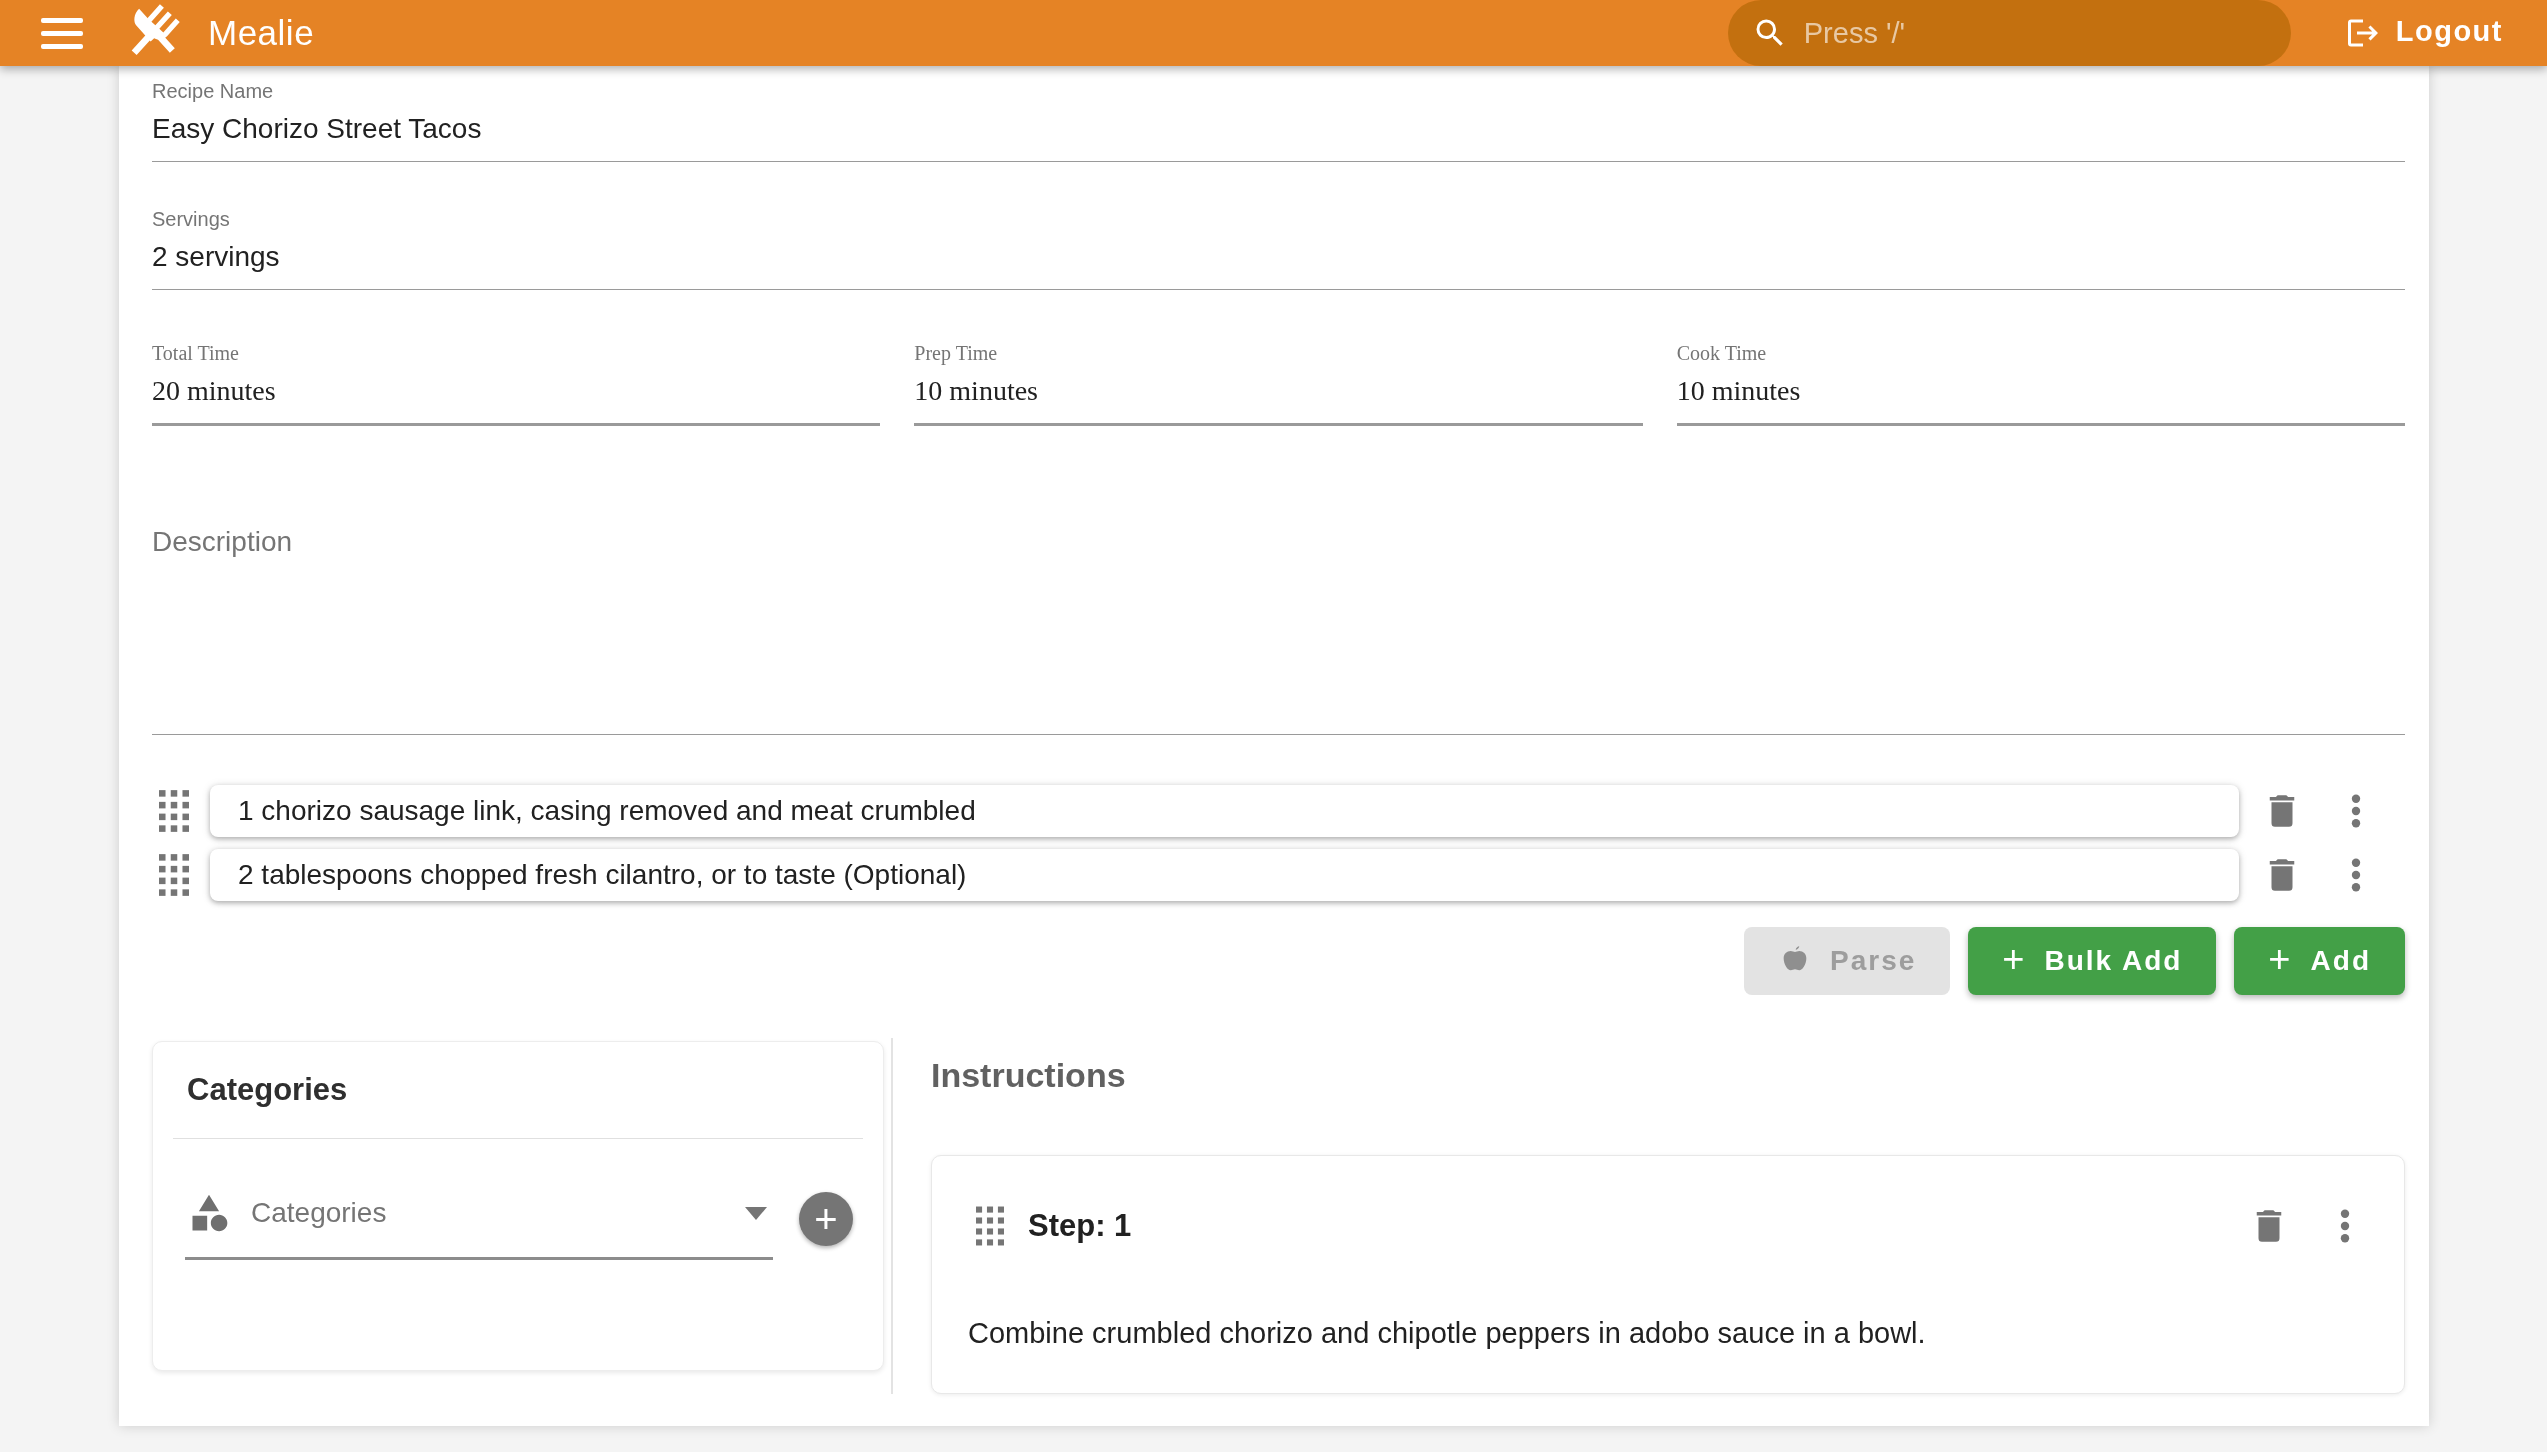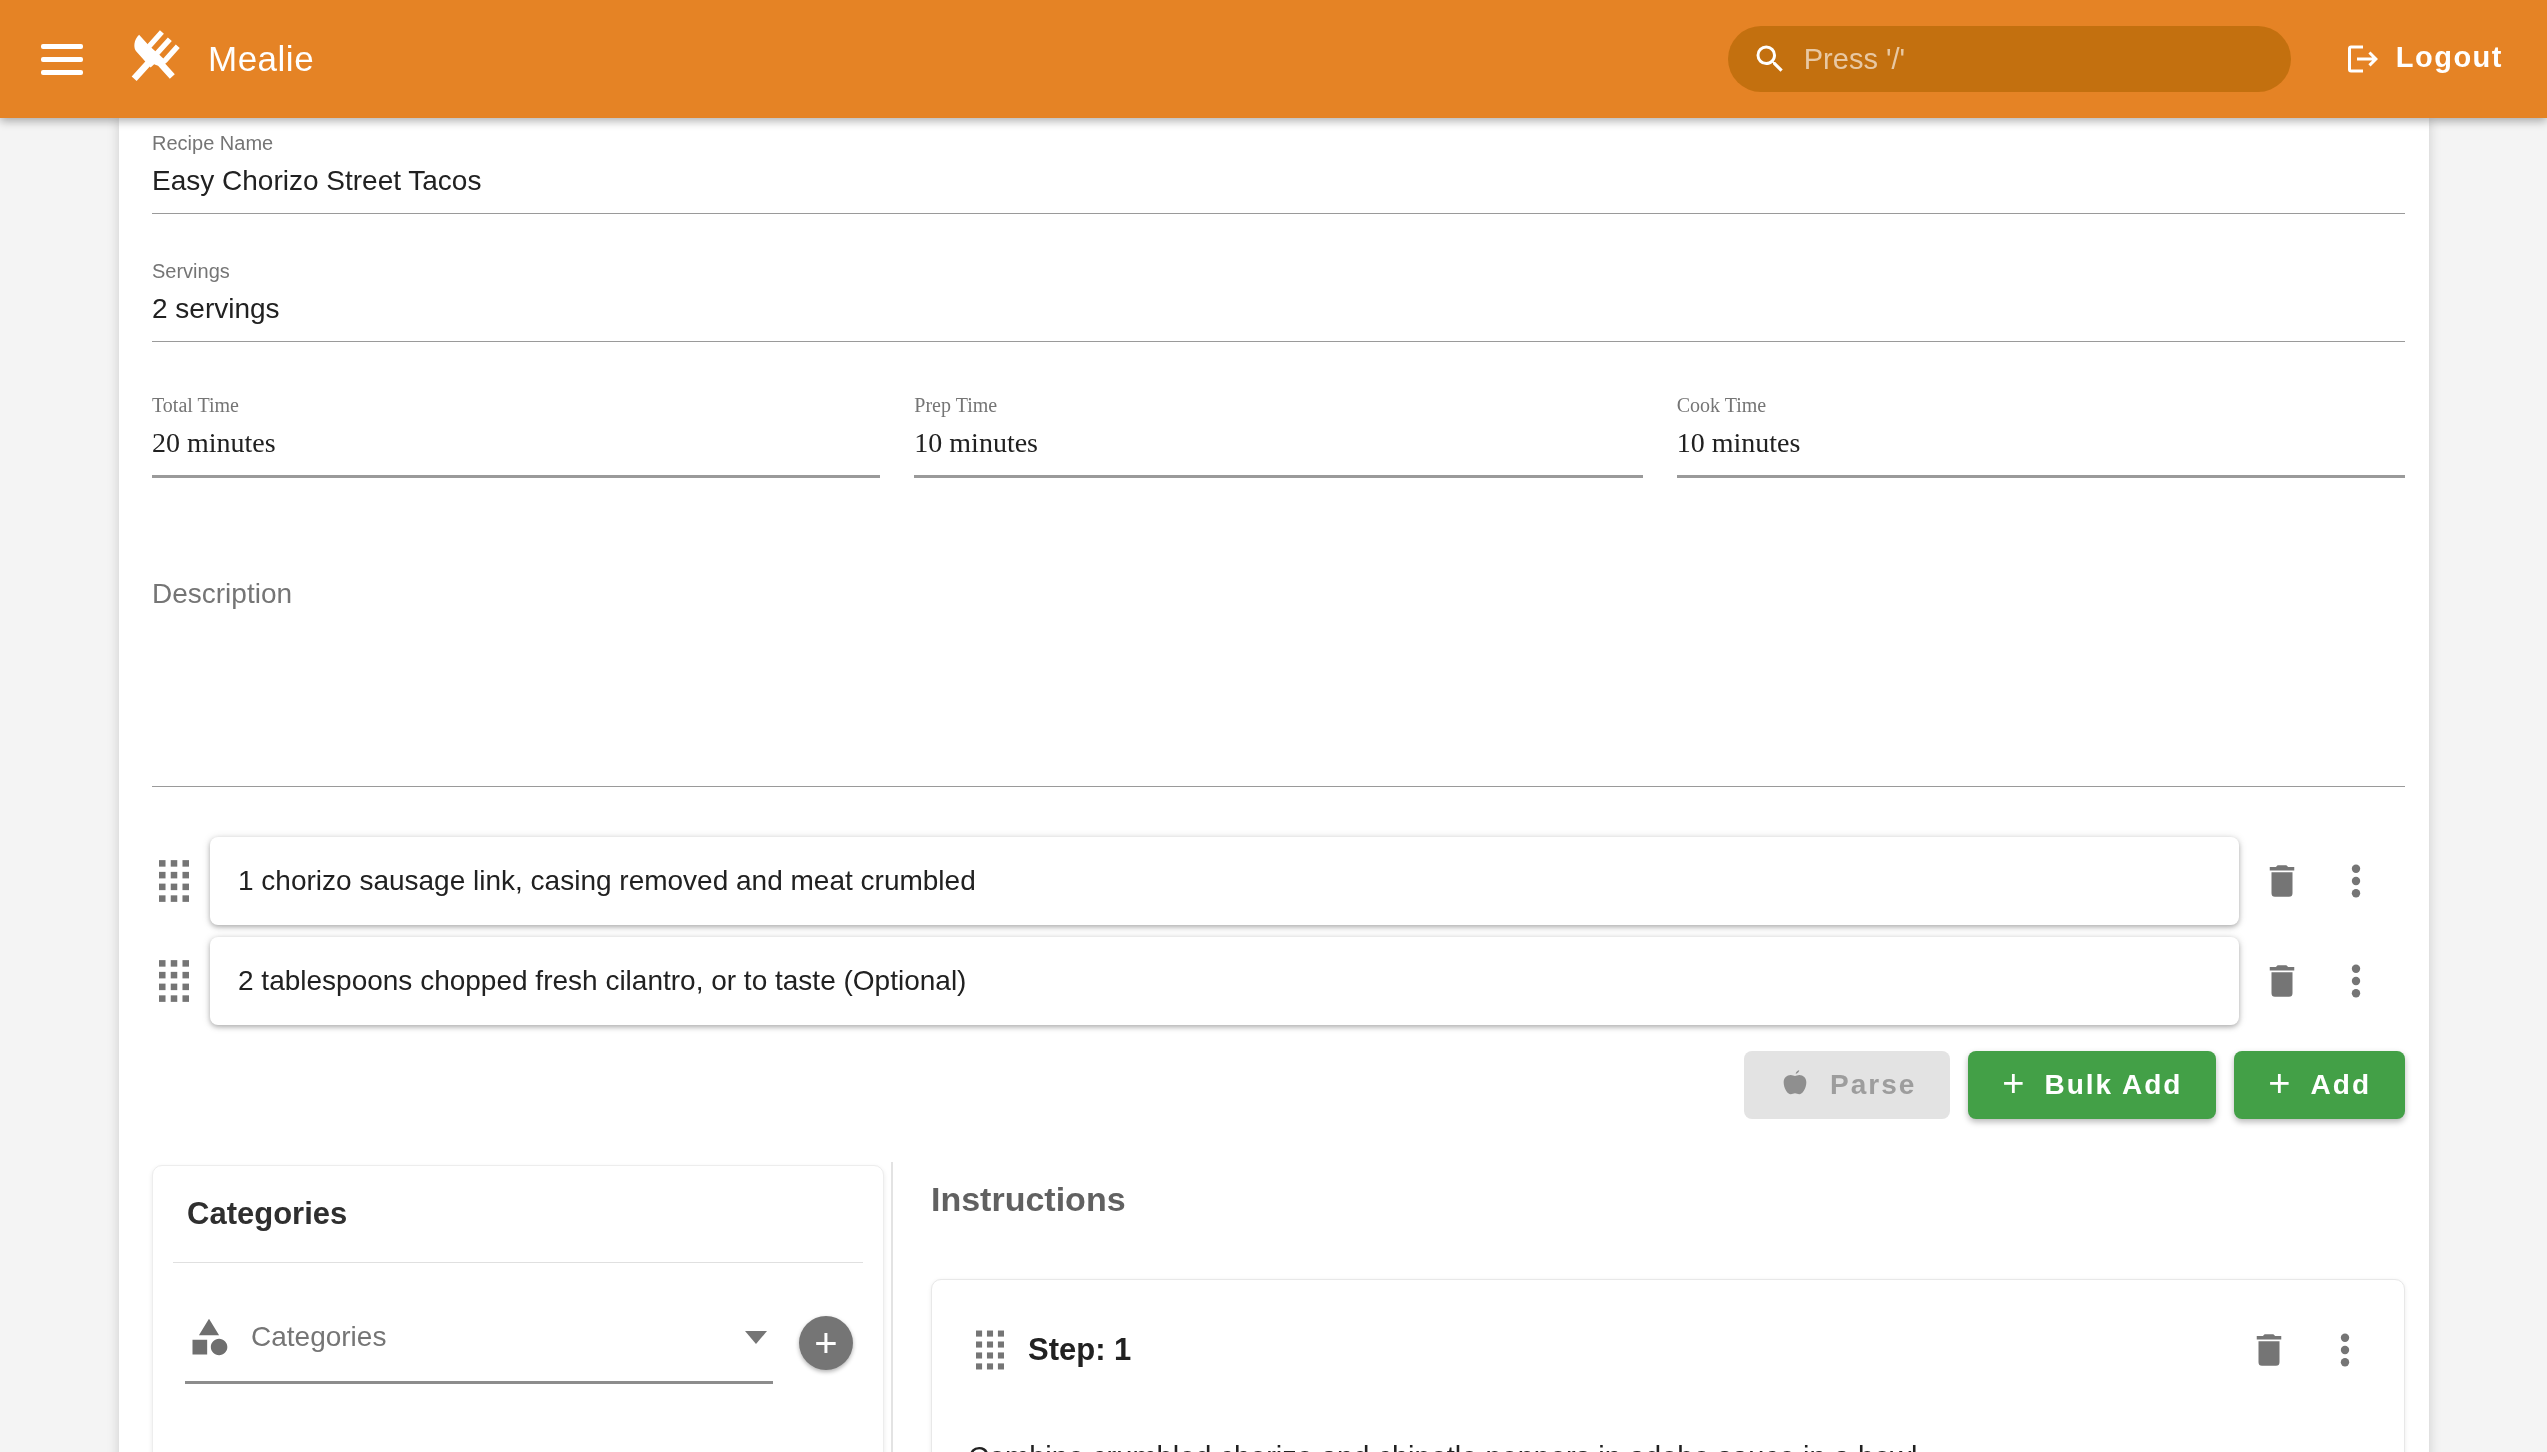--- a/index.html
+++ b/index.html
@@ -16,21 +16,21 @@
   }
   *{box-sizing:border-box;margin:0;padding:0;}
   html,body{width:2547px;height:1453px;overflow:hidden;}
   body{
     font-family:"Liberation Sans","DejaVu Sans",sans-serif;
     background:#f4f4f4;
     color:var(--text-dark);
   }
   
   .appbar{
-    height:118px;background:var(--primary);
+    height:66px;background:var(--primary);
     display:flex;align-items:center;padding:0 30px;
     box-shadow:0 3px 9px rgba(0,0,0,.32);
     position:relative;z-index:10;
   }
   .menu-btn{width:64px;height:64px;border:none;background:transparent;cursor:pointer;
     display:flex;flex-direction:column;justify-content:center;align-items:center;gap:8px;margin-right:26px;}
   .menu-btn span{display:block;width:42px;height:5px;background:#fff;border-radius:2px;}
   .logo{width:64px;height:64px;flex:none;}
   .app-title{color:#fff;font-size:35px;font-weight:500;margin-left:24px;letter-spacing:0.5px;}
   .spacer{flex:1;}
@@ -64,21 +64,21 @@
   .time-field{flex:1;border-bottom:3px solid var(--underline);}
   .desc-block{min-height:231px;border-bottom:1px solid var(--underline);margin-bottom:50px;position:relative;}
   .desc-label{font-size:28px;color:var(--label-gray);padding-top:22px;display:inline-block;}
   .section-heading{font-size:34px;font-weight:700;color:var(--heading-gray);}
   .h-ingredients{margin:0 0 32px;}
   
   .ing-row{display:flex;align-items:center;padding-right:26px;margin-bottom:12px;}
   .drag-handle{border:none;background:transparent;cursor:grab;color:var(--icon-gray);
     display:flex;align-items:center;justify-content:center;width:44px;height:52px;margin-right:14px;flex:none;}
   .ing-card{
-    flex:1;height:88px;background:#fff;border-radius:8px;
+    flex:1;height:52px;background:#fff;border-radius:8px;
     box-shadow:0 2px 5px rgba(0,0,0,.26),0 1px 10px rgba(0,0,0,.12);
     display:flex;align-items:center;padding:0 28px;
   }
   .ing-card input{width:100%;border:none;outline:none;font-size:28px;color:var(--text-dark);font-family:inherit;background:transparent;}
   .icon-btn{border:none;background:transparent;cursor:pointer;color:var(--icon-gray);
     width:46px;height:46px;display:flex;align-items:center;justify-content:center;flex:none;}
   .ing-row .icon-btn.trash{margin-left:20px;}
   .ing-row .icon-btn.kebab{margin-left:28px;}
   
   .btn-row{display:flex;justify-content:flex-end;align-items:center;gap:18px;margin-top:26px;}

